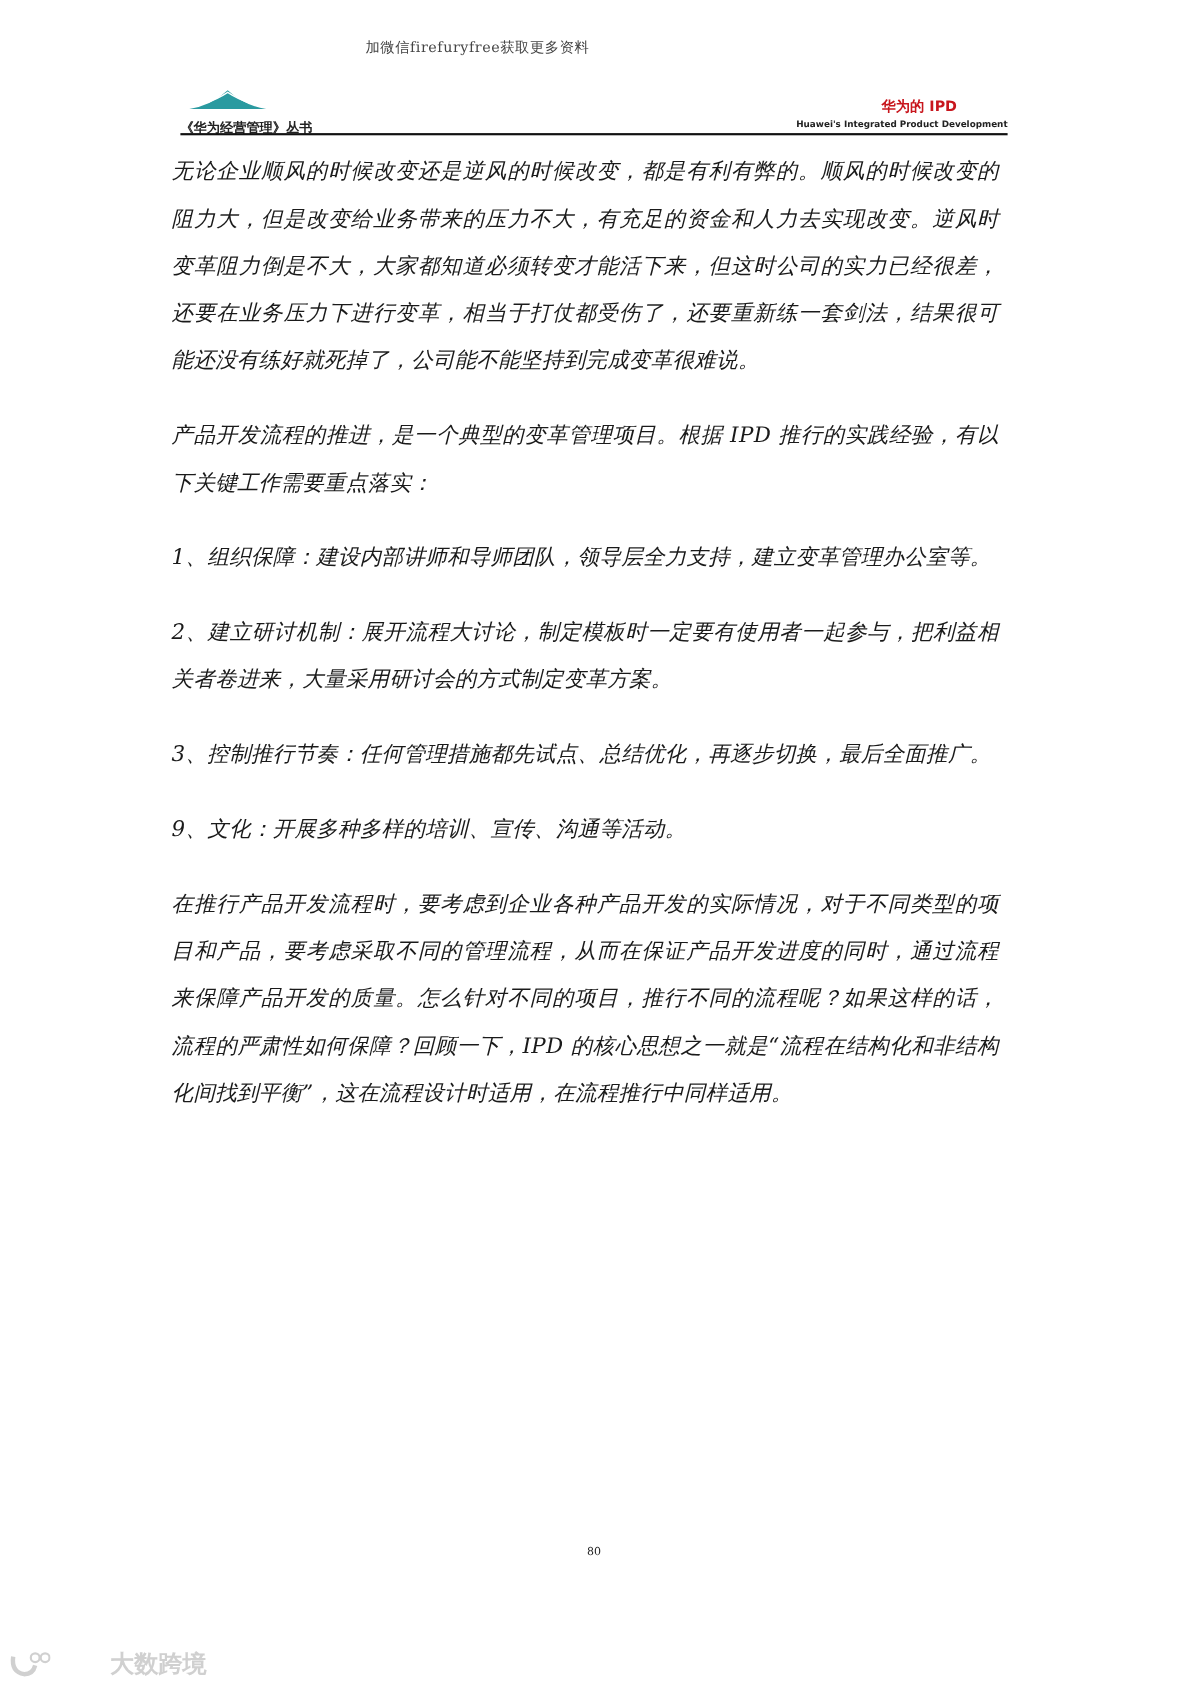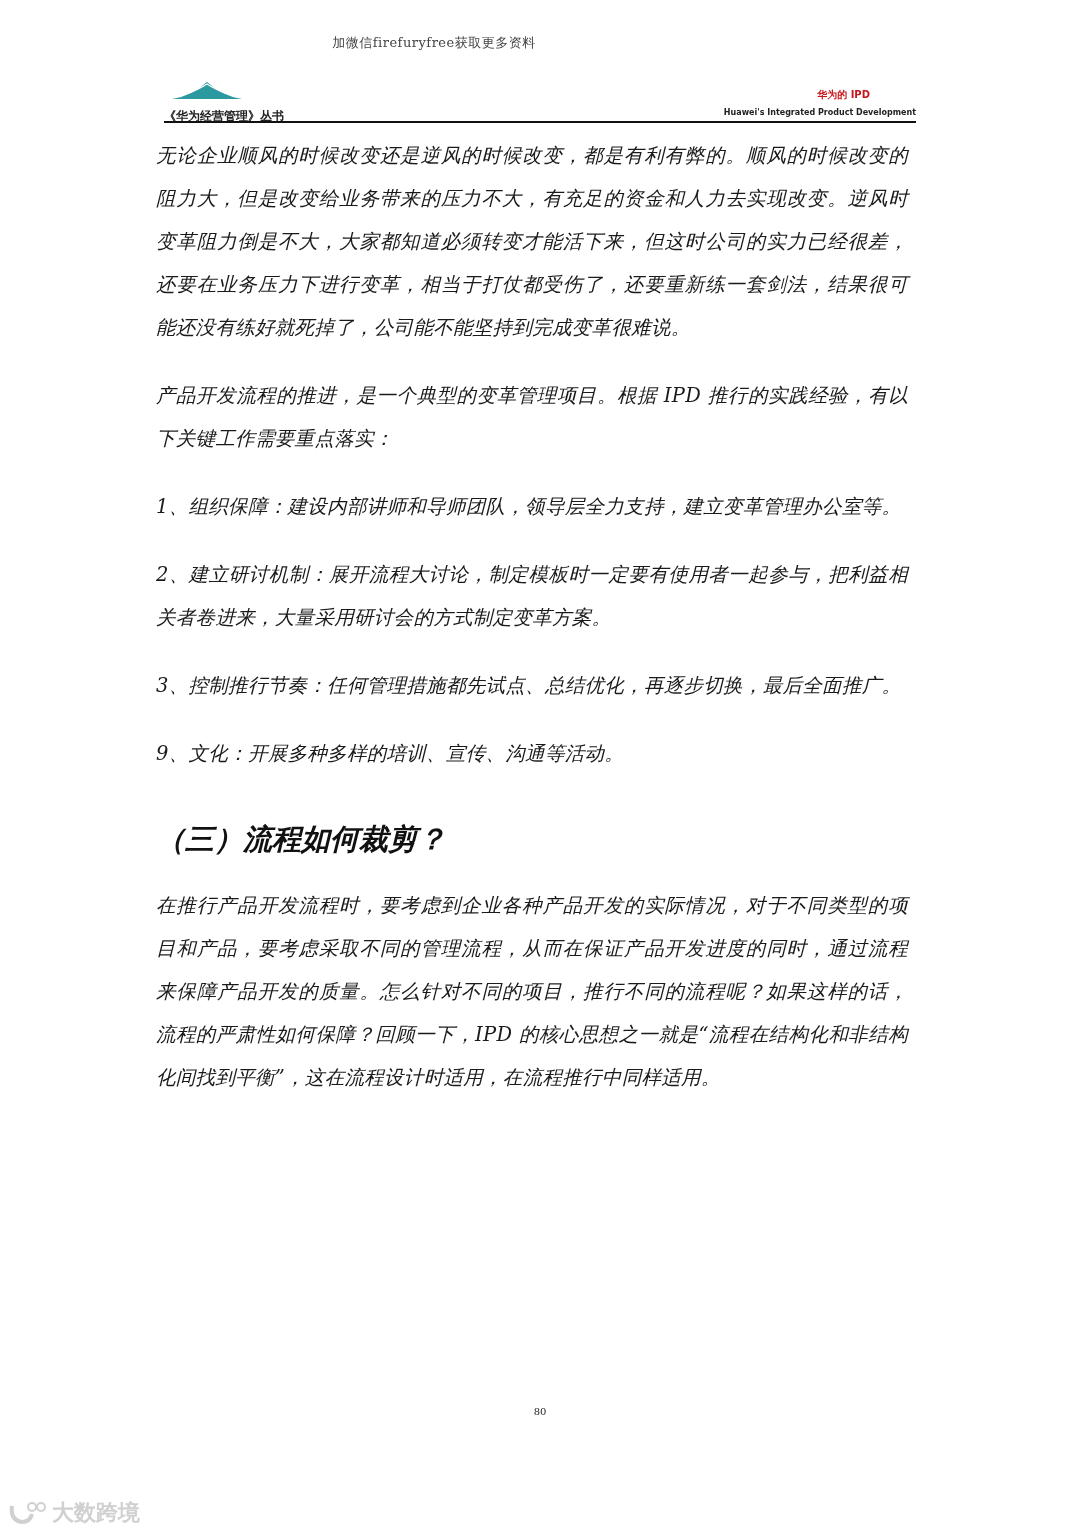--- a/index.html
+++ b/index.html
@@ -15,21 +15,21 @@
   .header { position: absolute; top: 70px; left: 164px; width: 752px; height: 52px; }
   .logo-mountain { position: absolute; left: 8px; top: 8px; width: 70px; height: 22px; }
   .series-title {
     position: absolute; left: 0; top: 38px;
     font-family: "DejaVu Sans", "Liberation Sans", sans-serif;
     font-size: 12px; font-weight: bold; color: #222;
   }
   .brand-title {
     position: absolute; right: 46px; top: 18px;
     font-family: "DejaVu Sans", "Liberation Sans", sans-serif;
-    font-size: 10px; font-weight: bold; color: #c8161d;
+    font-size: 13px; font-weight: bold; color: #c8161d;
   }
   .brand-sub {
     position: absolute; right: 0; top: 38px;
     font-family: "DejaVu Sans", "Liberation Sans", sans-serif;
     font-size: 8px; font-weight: bold; color: #222; white-space: nowrap; margin-left: 44px;
   }
   .header-rule { position: absolute; left: 164px; top: 121px; width: 752px; height: 2px; background: #111; }
 
   .content { position: absolute; left: 156px; top: 134px; width: 752px; font-style: italic; }
   .para {
@@ -42,21 +42,21 @@
     font-size: 29px; font-weight: bold; line-height: 50px; color: #111;
     margin-top: 14px; margin-bottom: 20px;
   }
   .page-number {
     position: absolute; top: 1406px; left: 0; width: 1080px; text-align: center;
     font-size: 10px; color: #222;
   }
   .watermark {
     position: absolute; left: 8px; top: 1498px; display: flex; align-items: center;
     color: #d0d0d0; font-family: "DejaVu Sans", "Liberation Sans", sans-serif;
-    font-size: 22px; font-weight: bold;
+    font-size: 22px; font-weight: bold; gap: 48px;
   }
   .wm-icon { width: 38px; height: 26px; margin-right: 6px; }
 </style>
 </head>
 <body>
 
 <div class="top-note">加微信firefuryfree获取更多资料</div>
 
 <div class="header">
   <svg class="logo-mountain" viewBox="0 0 70 22">
@@ -75,21 +75,20 @@
   <p class="para">产品开发流程的推进，是一个典型的变革管理项目。根据 IPD 推行的实践经验，有以下关键工作需要重点落实：</p>
   <div class="gap"></div>
   <p class="para">1、组织保障：建设内部讲师和导师团队，领导层全力支持，建立变革管理办公室等。</p>
   <div class="gap"></div>
   <p class="para">2、建立研讨机制：展开流程大讨论，制定模板时一定要有使用者一起参与，把利益相关者卷进来，大量采用研讨会的方式制定变革方案。</p>
   <div class="gap"></div>
   <p class="para">3、控制推行节奏：任何管理措施都先试点、总结优化，再逐步切换，最后全面推广。</p>
   <div class="gap"></div>
   <p class="para">9、文化：开展多种多样的培训、宣传、沟通等活动。</p>
   <div class="gap"></div>
-  <h2 class="section-heading">（三）流程如何裁剪？</h2>
   <p class="para">在推行产品开发流程时，要考虑到企业各种产品开发的实际情况，对于不同类型的项目和产品，要考虑采取不同的管理流程，从而在保证产品开发进度的同时，通过流程来保障产品开发的质量。怎么针对不同的项目，推行不同的流程呢？如果这样的话，流程的严肃性如何保障？回顾一下，IPD 的核心思想之一就是“流程在结构化和非结构化间找到平衡”，这在流程设计时适用，在流程推行中同样适用。</p>
 </div>
 
 <div class="page-number">80</div>
 
 <div class="watermark">
   <svg class="wm-icon" viewBox="0 0 38 26">
     <path d="M4 6 Q2 20 14 22 Q22 22 24 14" fill="none" stroke="#d0d0d0" stroke-width="4"></path>
     <circle cx="24" cy="7" r="4" fill="none" stroke="#d0d0d0" stroke-width="2"></circle>
     <circle cx="33" cy="7" r="4" fill="none" stroke="#d0d0d0" stroke-width="2"></circle>

